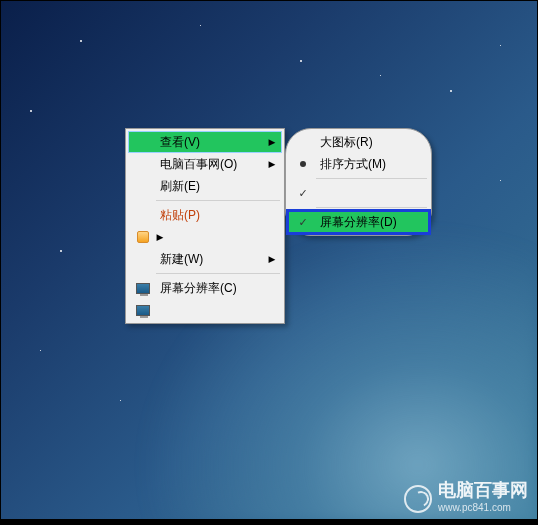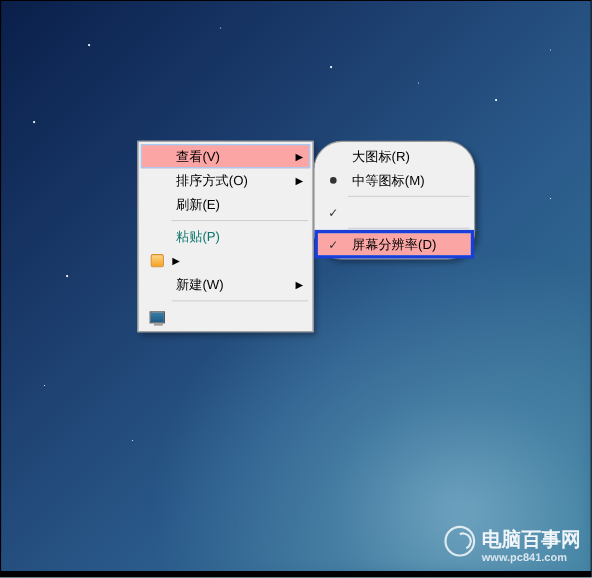--- a/index.html
+++ b/index.html
@@ -42,22 +42,22 @@
     .menu-primary { left: 125px; top: 128px; width: 160px; }
     .menu-sub { left: 285px; top: 128px; width: 147px; border-radius: 26px; }
     .menu-item {
       display: flex;
       align-items: center;
       height: 22px;
       padding: 0 4px;
       cursor: default;
       position: relative;
     }
-    .menu-item.highlighted { background: #fca5a5; border: 1px solid #99d1ff; height: 22px; padding: 0 3px; }
-    .menu-item.disabled { color: #0f766e; }
+    .menu-item.highlighted { background: #22c55e; border: 1px solid #99d1ff; height: 22px; padding: 0 3px; }
+    .menu-item.disabled { color: #c2410c; }
     .menu-item.boxed { outline: 3px solid #1a3fd8; outline-offset: -1px; }
     .icon-col {
       width: 22px;
       display: flex;
       justify-content: center;
       align-items: center;
       flex-shrink: 0;
     }
     .label-col {
       flex: 1;
@@ -89,38 +89,38 @@
       background: linear-gradient(#3a7ea8,#1a5a88);
       border: 1px solid #555;
       position: relative;
     }
     .icon-monitor::after {
       content:''; position: absolute; bottom:-3px; left: 3px; width: 8px; height: 2px; background:#999;
     }
     .watermark {
       position: absolute;
       right: 10px; bottom: 12px;
-      display: flex; align-items: flex-start;
+      display: flex; align-items: flex-end;
       color: rgba(255,255,255,0.9);
       font-size: 18px;
       font-weight: bold;
     }
     .wm-icon {
       width: 28px; height: 28px;
       border: 2px solid rgba(255,255,255,0.8);
       border-radius: 50%;
       margin-right: 6px;
       position: relative;
     }
     .wm-icon::before {
       content:''; position: absolute; top: 4px; left: 7px; width: 12px; height: 12px;
       border: 2px solid rgba(255,255,255,0.8); border-radius: 50%; border-bottom-color: transparent; border-left-color: transparent;
       transform: rotate(20deg);
     }
-    .wm-sub { font-size: 10px; font-weight: bold; opacity: 0.85; display:block; }
+    .wm-sub { font-size: 10px; font-weight: normal; opacity: 0.85; display:block; }
   </style>
 </head>
 <body>
 
 <div class="stars">
   <div class="star" style="top:40px;left:80px;width:2px;height:2px"></div>
   <div class="star" style="top:60px;left:300px;width:2px;height:2px"></div>
   <div class="star" style="top:90px;left:450px;width:2px;height:2px"></div>
   <div class="star" style="top:25px;left:200px;width:1px;height:1px"></div>
   <div class="star" style="top:110px;left:30px;width:2px;height:2px"></div>
@@ -134,21 +134,21 @@
 </div>
 
 <div class="menu menu-primary">
   <div class="menu-item highlighted">
     <span class="icon-col"></span>
     <span class="label-col">查看(V)</span>
     <span class="arrow-col">▶</span>
   </div>
   <div class="menu-item">
     <span class="icon-col"></span>
-    <span class="label-col">排序方式(O)</span>
+    <span class="label-col">电脑百事网(O)</span>
     <span class="arrow-col">▶</span>
   </div>
   <div class="menu-item">
     <span class="icon-col"></span>
     <span class="label-col">刷新(E)</span>
     <span class="arrow-col"></span>
   </div>
   <div class="separator"></div>
   <div class="menu-item disabled">
     <span class="icon-col"></span>
@@ -164,34 +164,41 @@
   <div class="menu-item">
     <span class="icon-col"></span>
     <span class="label-col">新建(W)</span>
     <span class="arrow-col">▶</span>
   </div>
   <div class="separator"></div>
   <div class="menu-item">
     <span class="icon-col">
         <span class="icon-monitor"></span>
       </span>
+    <span class="label-col">屏幕分辨率(C)</span>
+    <span class="arrow-col"></span>
+  </div>
+  <div class="menu-item">
+    <span class="icon-col">
+        <span class="icon-monitor"></span>
+      </span>
     <span class="arrow-col"></span>
   </div>
 </div>
 
 <div class="menu menu-sub">
   <div class="menu-item">
     <span class="icon-col"></span>
     <span class="label-col">大图标(R)</span>
   </div>
   <div class="menu-item">
     <span class="icon-col">
         <span class="radio-dot"></span>
       </span>
-    <span class="label-col">中等图标(M)</span>
+    <span class="label-col">排序方式(M)</span>
   </div>
   <div class="separator"></div>
   <div class="menu-item">
     <span class="icon-col">
         <span class="checkmark">✓</span>
       </span>
   </div>
   <div class="separator"></div>
   <div class="menu-item highlighted boxed">
     <span class="icon-col">

